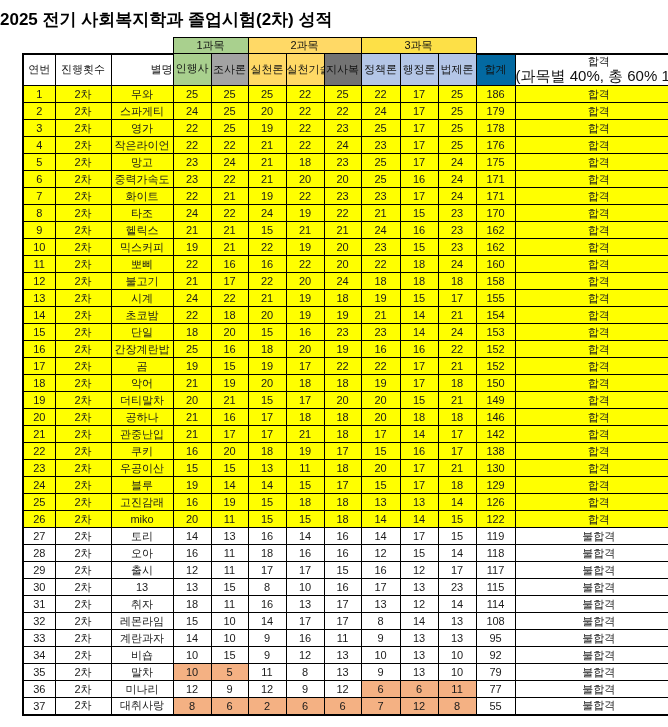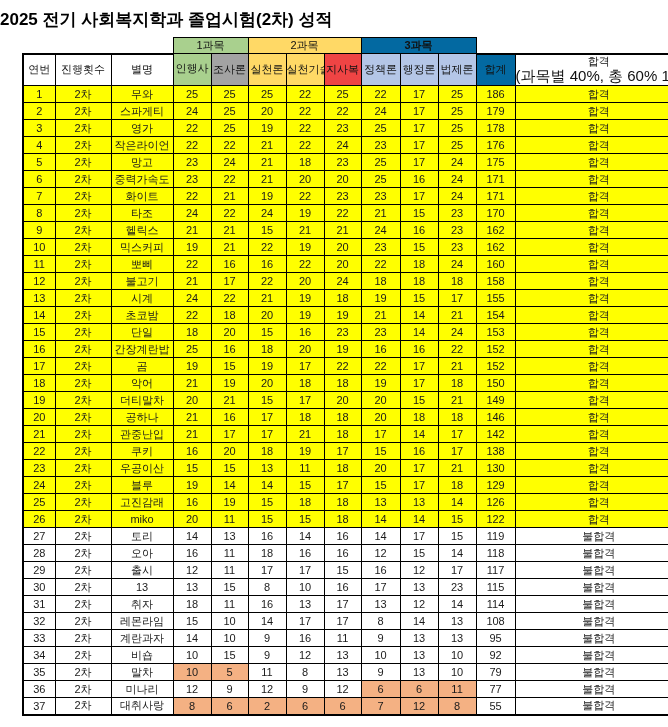--- a/index.html
+++ b/index.html
@@ -47,33 +47,33 @@
           <col style="width: 38px;">
           <col style="width: 38px;">
           <col style="width: 39px;">
           <col style="width: 168px;">
         </colgroup>
       <thead id="thead">
           <tr class="group-row">
             <td class="blank" colspan="3"></td>
             <th colspan="2" style="background: rgb(169, 208, 142);">1과목</th>
             <th colspan="3" style="background: rgb(255, 217, 102);">2과목</th>
-            <th colspan="3" style="background: #0369a1; font-weight: bold;">3과목</th>
+            <th colspan="3" style="background: #fde047;">3과목</th>
             <td class="blank"></td>
             <td class="blank"></td>
           </tr>
           <tr class="head-row">
             <th class="outer-top" style="background: rgb(255, 255, 255);">연번</th>
             <th class="outer-top" style="background: rgb(255, 255, 255);">진행횟수</th>
-            <th class="outer-top" style="background: rgb(255, 255, 255);">별명</th>
+            <th class="outer-top" style="background: rgb(255, 255, 255); text-align: right;">별명</th>
             <th style="background: rgb(169, 208, 142); font-family: Liberation Mono, monospace;">인행사</th>
             <th style="background: #a3a3a3;">조사론</th>
             <th style="background: rgb(255, 217, 102);">실천론</th>
             <th class="small-label" style="background: rgb(255, 217, 102);">실천기술론</th>
-            <th style="background: #ef4444;">지사복</th>
+            <th style="background: #737373;">지사복</th>
             <th style="background: rgb(180, 198, 231);">정책론</th>
             <th style="background: rgb(180, 198, 231);">행정론</th>
             <th style="background: rgb(180, 198, 231);">법제론</th>
             <th class="outer-top" style="background: #0369a1;">합계</th>
             <th class="outer-top" style="background: rgb(255, 255, 255);">
               <div>합격</div>
               <div class="pass-sub">(과목별 40%, 총 60% 120문항 이상)</div>
             </th>
           </tr>
         </thead>

